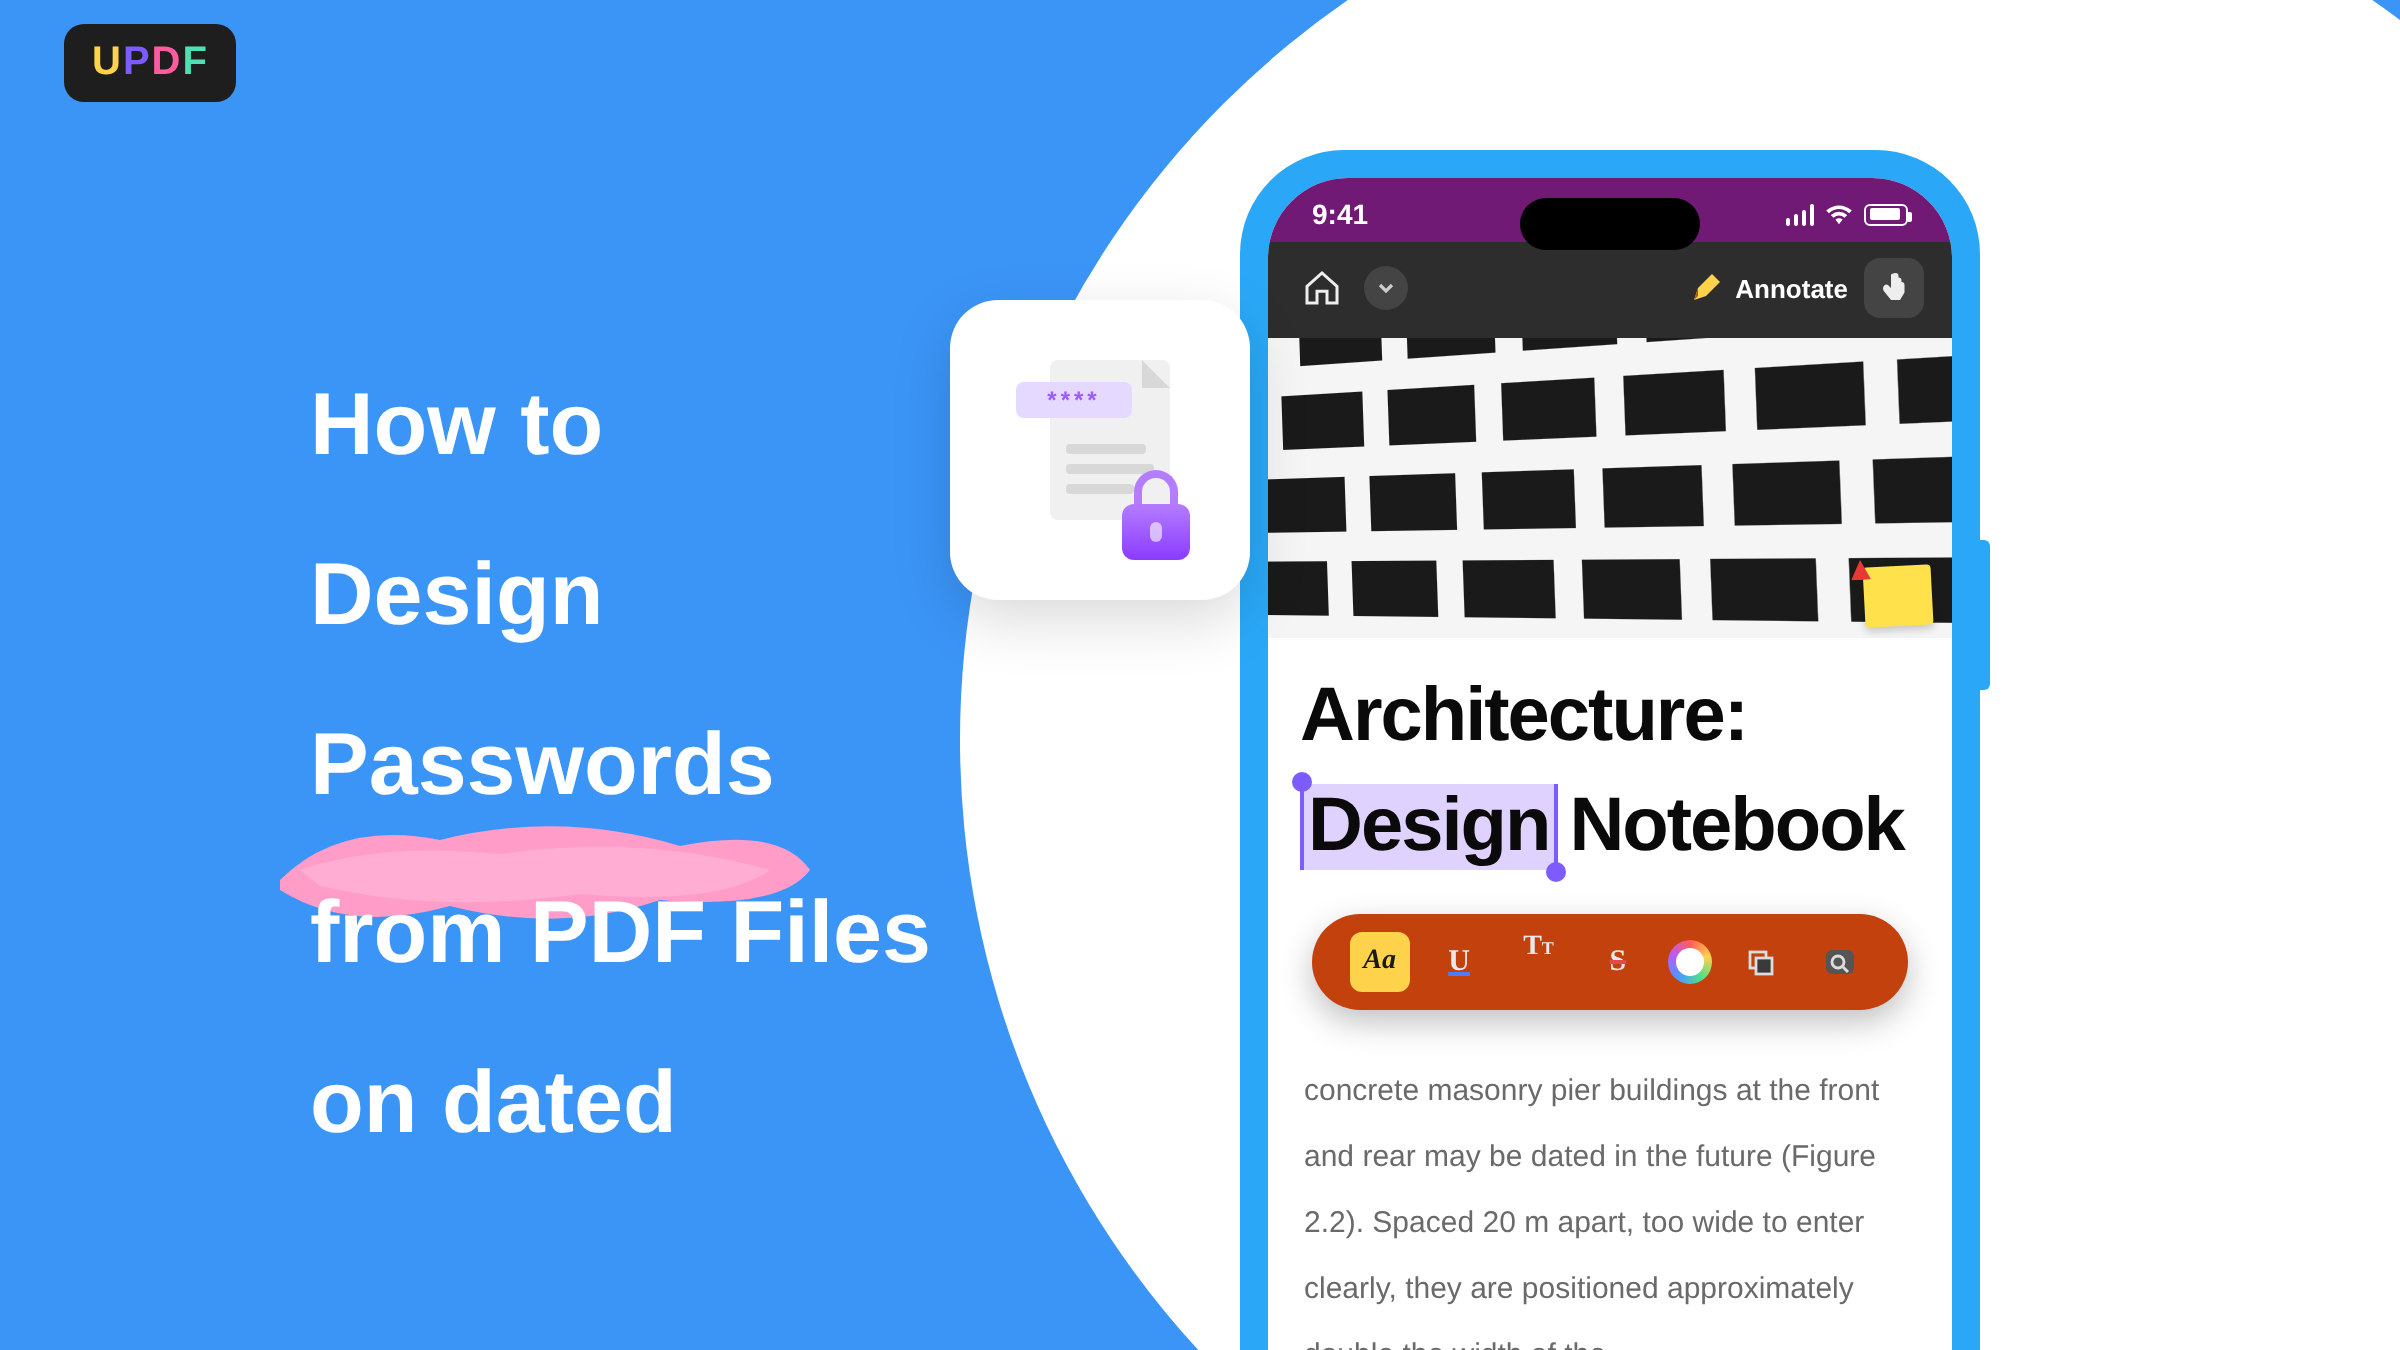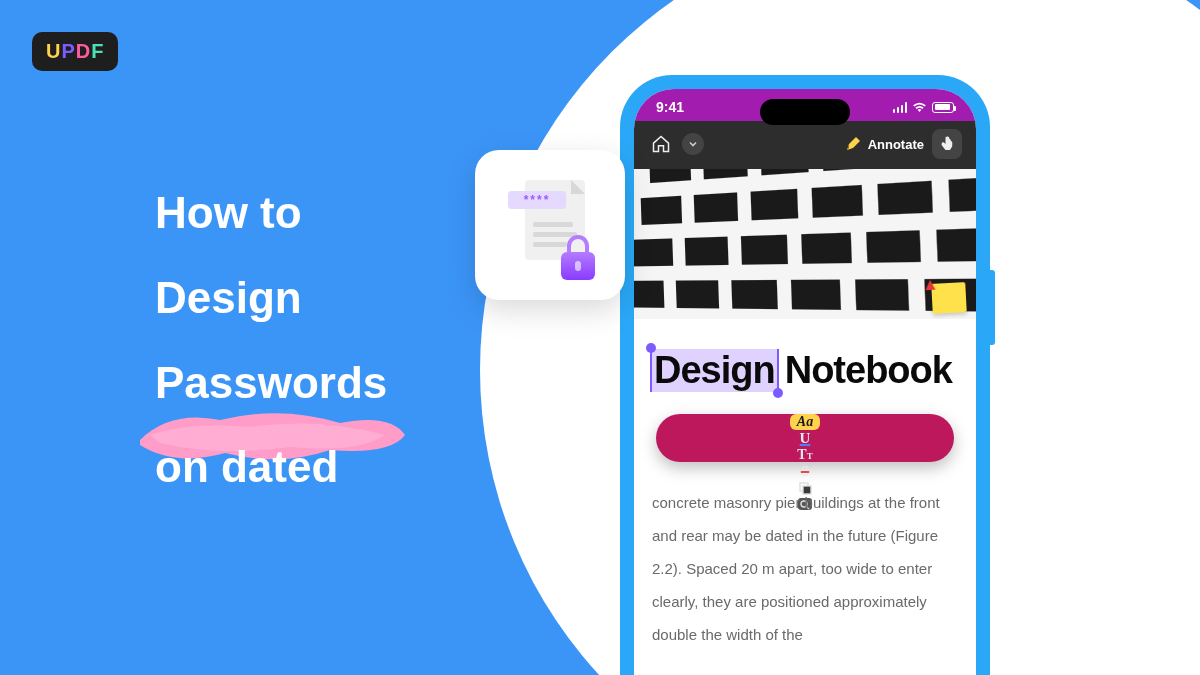--- a/index.html
+++ b/index.html
@@ -20,21 +20,21 @@
   border-radius: 50%;
   background: #fff;
   right: -180px;
   top: -80px;
 }
 
 
 .logo-badge {
   position: absolute;
   left: 32px;
-  top: 32px;
+  top: 12px;
   background: #1e1e1e;
   border-radius: 10px;
   padding: 8px 14px;
   font-weight: 800;
   font-size: 20px;
   letter-spacing: 1px;
 }
 .logo-badge .u { color: #FFD24C; }
 .logo-badge .p { color: #7C5CFF; }
 .logo-badge .d { color: #FF5CA0; }
@@ -183,21 +183,21 @@
   width: 100%;
   height: 100%;
   background: #fff;
   border-radius: 40px;
   overflow: hidden;
   position: relative;
 }
 
 
 .status-wrap {
-  background: #a21caf;
+  background: #701a75;
   padding: 10px 22px 6px;
   display: flex;
   justify-content: space-between;
   align-items: center;
   color: #fff;
   font-size: 14px;
   font-weight: 600;
   position: relative;
 }
 .notch {
@@ -330,29 +330,28 @@
   border-radius:50%;
 }
 .sel-wrap::before { left:-6px; top:-6px; }
 .sel-wrap::after { right:-6px; bottom:-6px; }
 .title-rest { margin-left: 6px; }
 .title-line2 { margin-top: 12px; white-space: nowrap; }
 
 
 .fmt-bar {
   margin: 22px 6px 0;
-  background: #be185d;
+  background: #c2410c;
   border-radius: 28px;
   height: 48px;
   display: flex;
   align-items: center;
   justify-content: space-around;
   padding: 0 14px;
   box-shadow: 0 6px 16px rgba(0,0,0,0.25);
-  flex-direction: column;
 }
 .fmt-btn {
   width: 30px; height: 30px;
   display:flex; align-items:center; justify-content:center;
   border-radius: 6px;
   font-family: Georgia, serif;
   font-weight: 700;
   font-size: 15px;
   color: #e8e8e8;
 }
@@ -397,20 +396,21 @@
   <svg viewBox="0 0 280 85">
     <path d="M10 45 Q 40 15 90 25 Q 150 10 210 28 Q 260 18 275 40 Q 260 60 200 55 Q 150 72 95 58 Q 45 72 10 50 Z" fill="#FF9CC8"></path>
     <path d="M20 40 Q 60 26 120 32 Q 190 22 255 40 Q 230 58 160 52 Q 90 62 30 48 Z" fill="#FFB0D4" opacity="0.85"></path>
   </svg>
 </div>
 
 <div class="heading">
   <div class="line">How to</div>
   <div class="line">Design</div>
   <div class="line">Passwords</div>
+  <div class="line">from PDF Files</div>
   <div class="line">on dated</div>
 </div>
 
 <div class="lock-card">
   <div class="lock-doc">
     <div class="doc-page">
       <div class="doc-corner"></div>
       <div class="doc-line l1"></div>
       <div class="doc-line l2"></div>
       <div class="doc-line l3"></div>
@@ -500,20 +500,21 @@
             <div class="win"></div>
             <div class="win"></div>
             <div class="win"></div>
             <div class="win"></div>
           </div>
       </div>
       <div class="sticky-note"></div>
     </div>
 
     <div class="doc-body">
+      <div class="doc-title">Architecture:</div>
       <div class="doc-title title-line2">
         <span class="sel-wrap">Design</span><span class="title-rest">Notebook</span>
       </div>
 
       <div class="fmt-bar">
         <div class="fmt-btn aa">Aa</div>
         <div class="fmt-btn u">U</div>
         <div class="fmt-btn t-sub">
             <span>T</span>
             <span class="sm">T</span>

